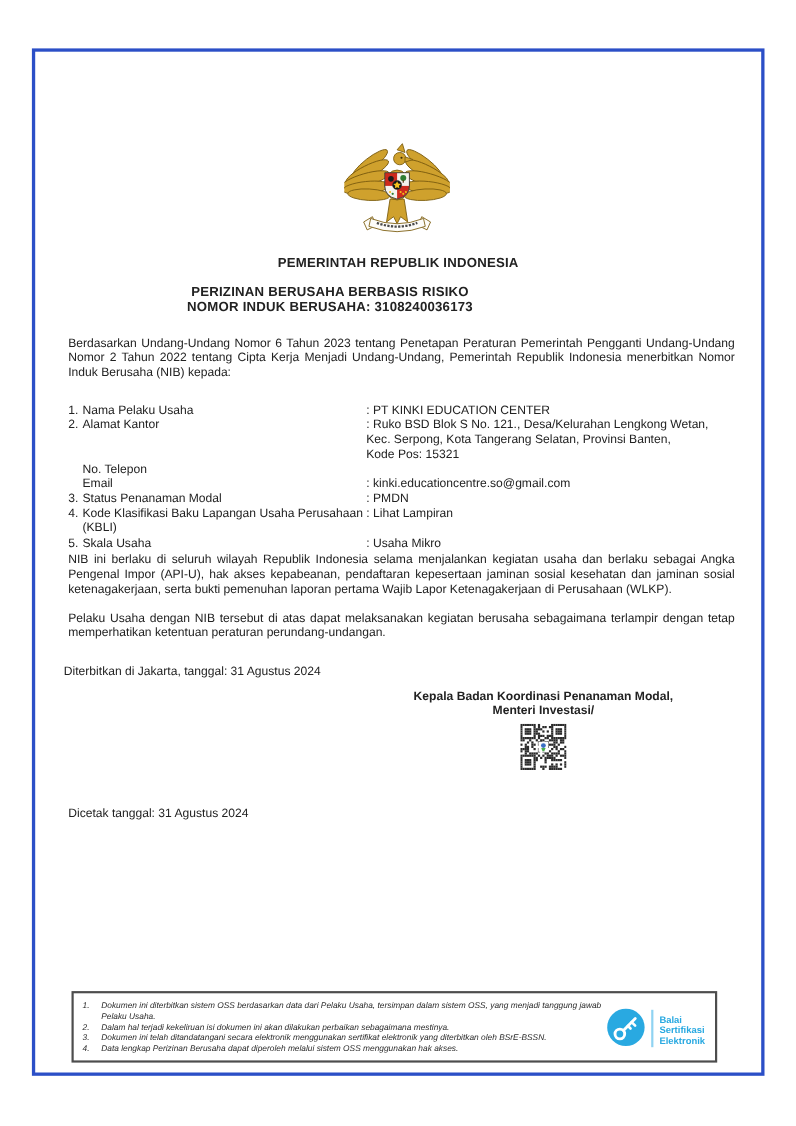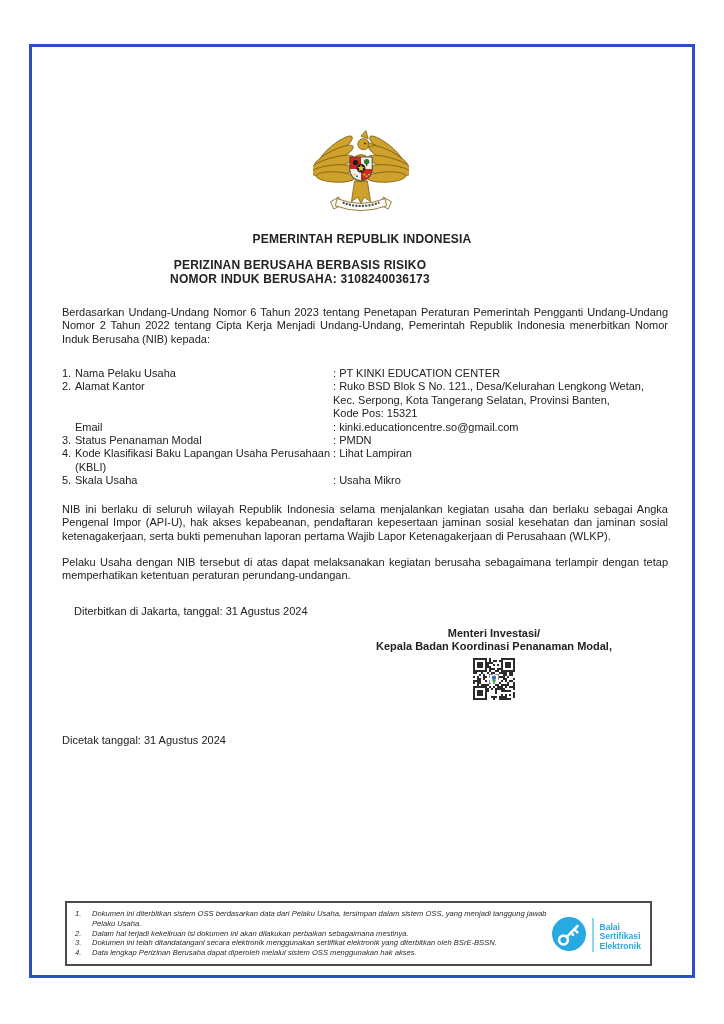--- a/index.html
+++ b/index.html
@@ -12,21 +12,21 @@
   .bodytext{font-size:11px;line-height:13.4px;}
   .intro{left:62px;top:306px;width:606px;text-align:justify;}
   .fields{left:62px;top:367px;width:606px;}
   .frow{display:flex;align-items:flex-start;}
   .fn{width:13px;flex:0 0 13px;}
   .fl{width:258px;flex:0 0 258px;}
   .fv{flex:1;white-space:normal;}
   .fv.colon::before{content:": ";white-space:pre;}
   .para1{left:62px;top:503px;width:606px;text-align:justify;}
   .para2{left:62px;top:556px;width:606px;text-align:justify;}
-  .issued{left:62px;top:605px;width:500px;padding-left:12px;}
+  .issued{left:46px;top:605px;width:500px;padding-left:12px;}
   .sign{left:338px;top:627px;width:312px;text-align:center;font-size:11px;line-height:13.4px;}
   .sign .bold{font-weight:bold;}
   .qrwrap{margin:4px auto 3px auto;width:42px;height:42px;}
   .printed{left:62px;top:734px;width:500px;}
   .footbox{left:65px;top:901px;width:587px;height:65px;border:2px solid #4d4d4d;box-sizing:border-box;display:flex;align-items:center;}
   .notes{flex:1;font-size:7.6px;font-style:italic;line-height:9.7px;padding:4px 4px 4px 8px;color:#2a2a2a;}
   .nr{display:flex;}
   .nn{width:17px;flex:0 0 17px;}
   .nt{flex:1;}
   .selogo{display:flex;align-items:flex-end;gap:5px;padding-right:9px;flex:0 0 auto;}
@@ -107,20 +107,21 @@
   <div class="frow">
     <span class="fn">2.</span>
     <span class="fl">Alamat Kantor</span>
     <span class="fv">
       <span class="colon fv" style="display:block;">Ruko BSD Blok S No. 121., Desa/Kelurahan Lengkong Wetan, Kec. Serpong, Kota Tangerang Selatan, Provinsi Banten,</span>
       <span style="display:block;">Kode Pos: 15321</span>
     </span>
   </div>
   <div class="frow">
     <span class="fn"></span>
+    <span class="fl">No. Telepon</span>
   </div>
   <div class="frow">
     <span class="fn"></span>
     <span class="fl">Email</span>
     <span class="fv colon">kinki.educationcentre.so@gmail.com</span>
   </div>
   <div class="frow">
     <span class="fn">3.</span>
     <span class="fl">Status Penanaman Modal</span>
     <span class="fv colon">PMDN</span>
@@ -135,22 +136,22 @@
     <span class="fl">Skala Usaha</span>
     <span class="fv colon">Usaha Mikro</span>
   </div>
 </div>
 
 <div class="abs bodytext para1">NIB ini berlaku di seluruh wilayah Republik Indonesia selama menjalankan kegiatan usaha dan berlaku sebagai Angka Pengenal Impor (API-U), hak akses kepabeanan, pendaftaran kepesertaan jaminan sosial kesehatan dan jaminan sosial ketenagakerjaan, serta bukti pemenuhan laporan pertama Wajib Lapor Ketenagakerjaan di Perusahaan (WLKP).</div>
 <div class="abs bodytext para2">Pelaku Usaha dengan NIB tersebut di atas dapat melaksanakan kegiatan berusaha sebagaimana terlampir dengan tetap memperhatikan ketentuan peraturan perundang-undangan.</div>
 <div class="abs bodytext issued">Diterbitkan di Jakarta, tanggal: 31 Agustus 2024</div>
 
 <div class="abs sign">
+  <div class="bold">Kepala Badan Koordinasi Penanaman Modal,</div>
   <div class="bold">Menteri Investasi/</div>
-  <div class="bold">Kepala Badan Koordinasi Penanaman Modal,</div>
   <div class="qrwrap">
     <svg width="42" height="42" viewBox="0 0 42 42">
         <g fill="#2b2b2b">
           <rect x="0" y="0" width="2" height="2"></rect>
           <rect x="2" y="0" width="2" height="2"></rect>
           <rect x="4" y="0" width="2" height="2"></rect>
           <rect x="6" y="0" width="2" height="2"></rect>
           <rect x="8" y="0" width="2" height="2"></rect>
           <rect x="10" y="0" width="2" height="2"></rect>
           <rect x="12" y="0" width="2" height="2"></rect>

